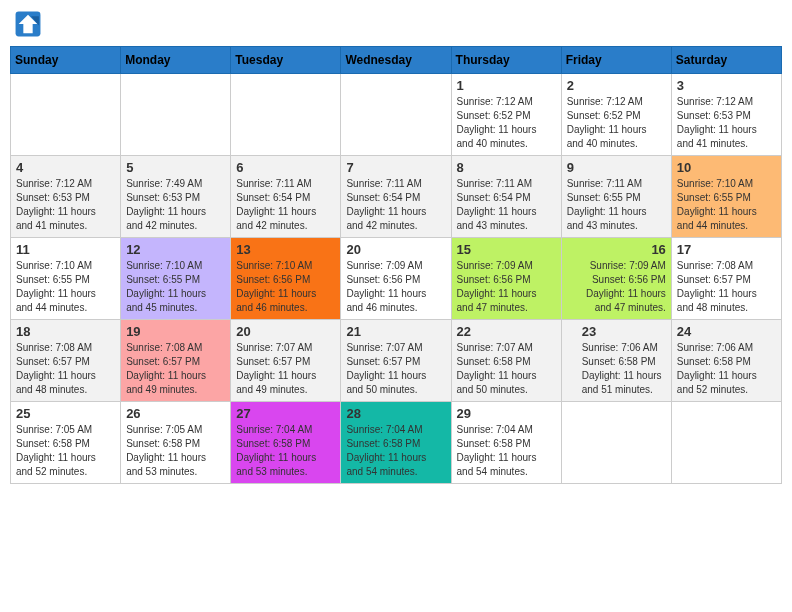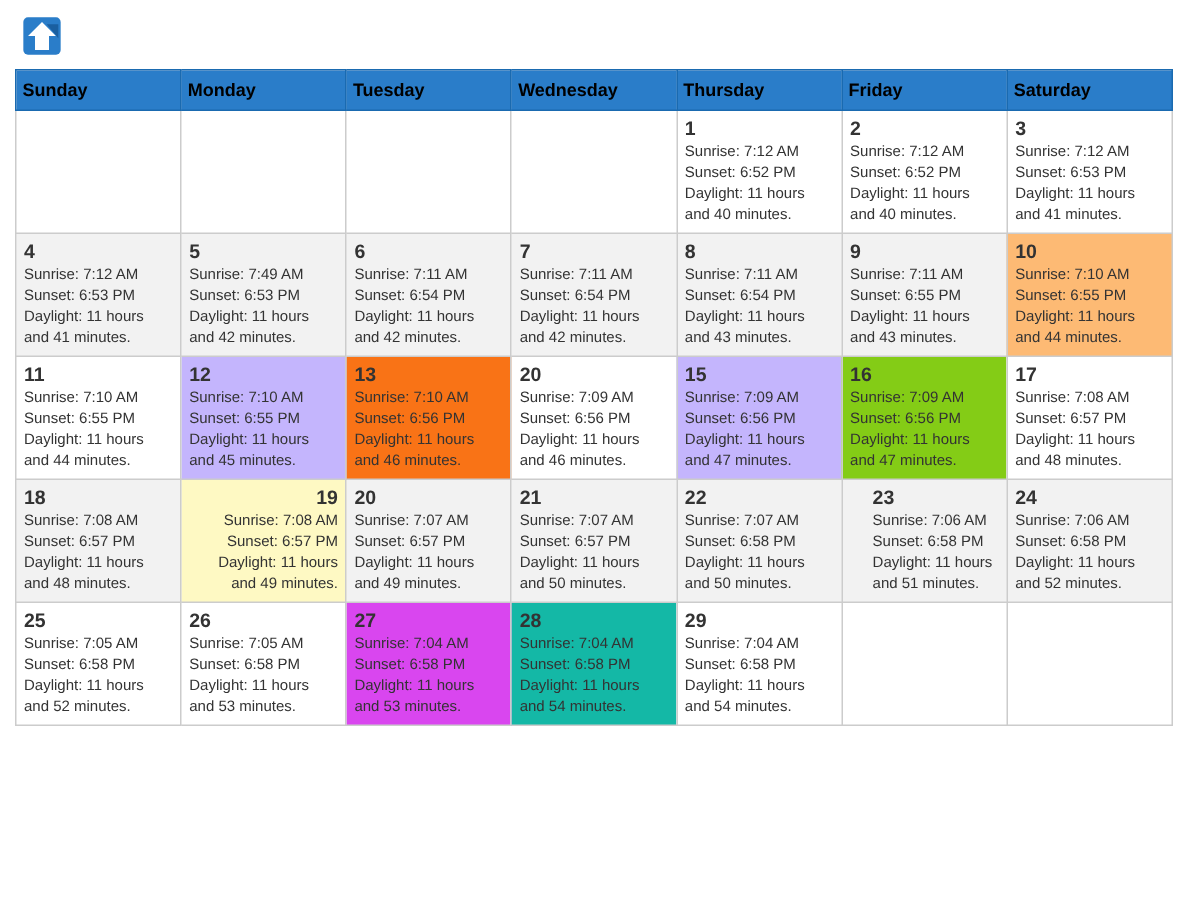--- a/index.html
+++ b/index.html
@@ -225,28 +225,28 @@
 Daylight: 11 hours
 and 46 minutes.</div>
         </td>
         <td style="background-color: rgb(255, 255, 255);">
           <span class="day-num">20</span>
           <div class="cell-info">Sunrise: 7:09 AM
 Sunset: 6:56 PM
 Daylight: 11 hours
 and 46 minutes.</div>
         </td>
-        <td style="background-color: #c4b5fd;">
+        <td style="background-color: #bef264;">
           <span class="day-num">15</span>
           <div class="cell-info">Sunrise: 7:09 AM
 Sunset: 6:56 PM
 Daylight: 11 hours
 and 47 minutes.</div>
         </td>
-        <td style="background-color: #84cc16;">
+        <td style="background-color: #bef264; text-align: right;">
           <span class="day-num">16</span>
           <div class="cell-info">Sunrise: 7:09 AM
 Sunset: 6:56 PM
 Daylight: 11 hours
 and 47 minutes.</div>
         </td>
         <td style="background-color: rgb(255, 255, 255);">
           <span class="day-num">17</span>
           <div class="cell-info">Sunrise: 7:08 AM
 Sunset: 6:57 PM
@@ -255,21 +255,21 @@
         </td>
       </tr>
       <tr>
         <td style="background-color: rgb(242, 242, 242);">
           <span class="day-num">18</span>
           <div class="cell-info">Sunrise: 7:08 AM
 Sunset: 6:57 PM
 Daylight: 11 hours
 and 48 minutes.</div>
         </td>
-        <td style="background-color: #fef9c3; text-align: right;">
+        <td style="background-color: #fca5a5;">
           <span class="day-num">19</span>
           <div class="cell-info">Sunrise: 7:08 AM
 Sunset: 6:57 PM
 Daylight: 11 hours
 and 49 minutes.</div>
         </td>
         <td style="background-color: rgb(242, 242, 242);">
           <span class="day-num">20</span>
           <div class="cell-info">Sunrise: 7:07 AM
 Sunset: 6:57 PM

